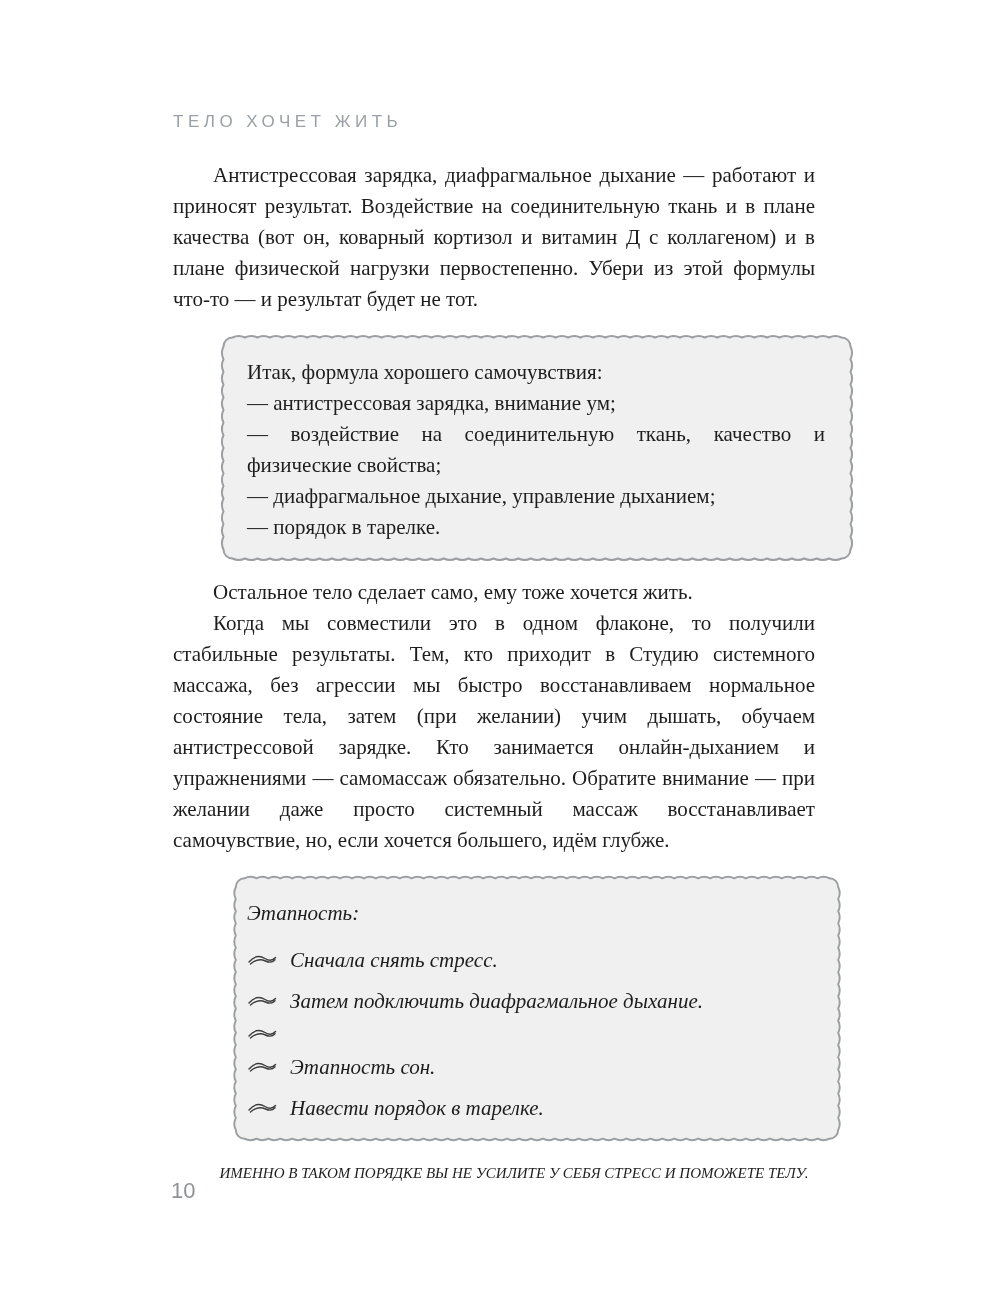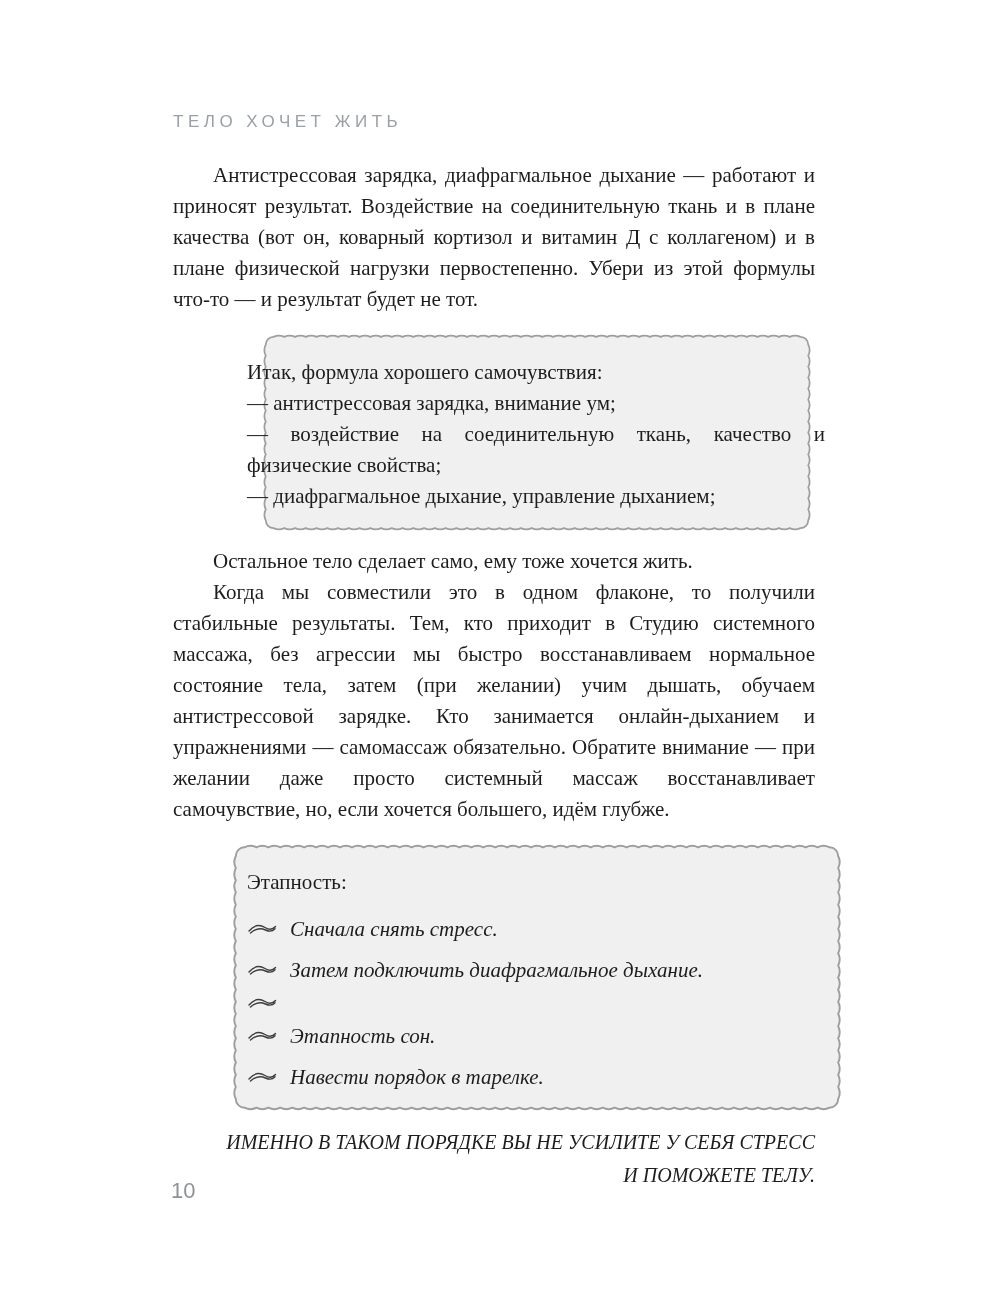--- a/index.html
+++ b/index.html
@@ -58,20 +58,21 @@
     padding:24px 30px 20px 28px;
   }
   .box-line{
     font-size:21px;
     line-height:31px;
     text-align:justify;
   }
   .box2-title{
     font-size:21px;
     line-height:31px;
+    font-style:italic;
     margin-bottom:16px;
   }
   .stage-item{
     display:flex;
     align-items:center;
     gap:13px;
     margin-top:11px;
   }
   .stage-icon{
     flex:0 0 30px;
@@ -84,24 +85,24 @@
     stroke:#3c3c3c;
     stroke-width:1.4;
     stroke-linecap:round;
   }
   .stage-text{
     font-size:21px;
     line-height:30px;
     font-style:italic;
   }
   .closing{
-    font-size:20px;
+    font-size:15px;
     line-height:33px;
     font-style:italic;
-    text-align:right;
+    text-align:center;
     text-indent:40px;
     margin-top:12px;
   }
   .page-number{
     position:absolute;
     left:128px;
     top:1178px;
     font-family:Liberation Sans, sans-serif;
     font-size:22px;
     color:var(--pagenum-color);
@@ -118,20 +119,21 @@
 
   <div class="wavy-box">
     <svg class="wavy-border" viewBox="0 0 636 230">
         <path d="M 13.5 4.5 Q 19.7 1.3 25.9 4.5 Q 32.1 1.3 38.4 4.5 Q 44.6 1.3 50.8 4.5 Q 57.0 1.3 63.2 4.5 Q 69.4 1.3 75.6 4.5 Q 81.9 1.3 88.1 4.5 Q 94.3 1.3 100.5 4.5 Q 106.7 1.3 112.9 4.5 Q 119.1 1.3 125.4 4.5 Q 131.6 1.3 137.8 4.5 Q 144.0 1.3 150.2 4.5 Q 156.4 1.3 162.6 4.5 Q 168.9 1.3 175.1 4.5 Q 181.3 1.3 187.5 4.5 Q 193.7 1.3 199.9 4.5 Q 206.1 1.3 212.4 4.5 Q 218.6 1.3 224.8 4.5 Q 231.0 1.3 237.2 4.5 Q 243.4 1.3 249.6 4.5 Q 255.9 1.3 262.1 4.5 Q 268.3 1.3 274.5 4.5 Q 280.7 1.3 286.9 4.5 Q 293.1 1.3 299.4 4.5 Q 305.6 1.3 311.8 4.5 Q 318.0 1.3 324.2 4.5 Q 330.4 1.3 336.6 4.5 Q 342.9 1.3 349.1 4.5 Q 355.3 1.3 361.5 4.5 Q 367.7 1.3 373.9 4.5 Q 380.1 1.3 386.4 4.5 Q 392.6 1.3 398.8 4.5 Q 405.0 1.3 411.2 4.5 Q 417.4 1.3 423.6 4.5 Q 429.9 1.3 436.1 4.5 Q 442.3 1.3 448.5 4.5 Q 454.7 1.3 460.9 4.5 Q 467.1 1.3 473.4 4.5 Q 479.6 1.3 485.8 4.5 Q 492.0 1.3 498.2 4.5 Q 504.4 1.3 510.6 4.5 Q 516.9 1.3 523.1 4.5 Q 529.3 1.3 535.5 4.5 Q 541.7 1.3 547.9 4.5 Q 554.1 1.3 560.4 4.5 Q 566.6 1.3 572.8 4.5 Q 579.0 1.3 585.2 4.5 Q 591.4 1.3 597.6 4.5 Q 603.9 1.3 610.1 4.5 Q 616.3 1.3 622.5 4.5 A 9 9 0 0 1 631.5 13.5 Q 634.7 19.8 631.5 26.2 Q 634.7 32.5 631.5 38.9 Q 634.7 45.2 631.5 51.6 Q 634.7 57.9 631.5 64.3 Q 634.7 70.6 631.5 76.9 Q 634.7 83.3 631.5 89.6 Q 634.7 96.0 631.5 102.3 Q 634.7 108.7 631.5 115.0 Q 634.7 121.3 631.5 127.7 Q 634.7 134.0 631.5 140.4 Q 634.7 146.7 631.5 153.1 Q 634.7 159.4 631.5 165.8 Q 634.7 172.1 631.5 178.4 Q 634.7 184.8 631.5 191.1 Q 634.7 197.5 631.5 203.8 Q 634.7 210.2 631.5 216.5 A 9 9 0 0 1 622.5 225.5 Q 616.3 228.7 610.1 225.5 Q 603.9 228.7 597.6 225.5 Q 591.4 228.7 585.2 225.5 Q 579.0 228.7 572.8 225.5 Q 566.6 228.7 560.4 225.5 Q 554.1 228.7 547.9 225.5 Q 541.7 228.7 535.5 225.5 Q 529.3 228.7 523.1 225.5 Q 516.9 228.7 510.6 225.5 Q 504.4 228.7 498.2 225.5 Q 492.0 228.7 485.8 225.5 Q 479.6 228.7 473.4 225.5 Q 467.1 228.7 460.9 225.5 Q 454.7 228.7 448.5 225.5 Q 442.3 228.7 436.1 225.5 Q 429.9 228.7 423.6 225.5 Q 417.4 228.7 411.2 225.5 Q 405.0 228.7 398.8 225.5 Q 392.6 228.7 386.4 225.5 Q 380.1 228.7 373.9 225.5 Q 367.7 228.7 361.5 225.5 Q 355.3 228.7 349.1 225.5 Q 342.9 228.7 336.6 225.5 Q 330.4 228.7 324.2 225.5 Q 318.0 228.7 311.8 225.5 Q 305.6 228.7 299.4 225.5 Q 293.1 228.7 286.9 225.5 Q 280.7 228.7 274.5 225.5 Q 268.3 228.7 262.1 225.5 Q 255.9 228.7 249.6 225.5 Q 243.4 228.7 237.2 225.5 Q 231.0 228.7 224.8 225.5 Q 218.6 228.7 212.4 225.5 Q 206.1 228.7 199.9 225.5 Q 193.7 228.7 187.5 225.5 Q 181.3 228.7 175.1 225.5 Q 168.9 228.7 162.6 225.5 Q 156.4 228.7 150.2 225.5 Q 144.0 228.7 137.8 225.5 Q 131.6 228.7 125.4 225.5 Q 119.1 228.7 112.9 225.5 Q 106.7 228.7 100.5 225.5 Q 94.3 228.7 88.1 225.5 Q 81.9 228.7 75.6 225.5 Q 69.4 228.7 63.2 225.5 Q 57.0 228.7 50.8 225.5 Q 44.6 228.7 38.4 225.5 Q 32.1 228.7 25.9 225.5 Q 19.7 228.7 13.5 225.5 A 9 9 0 0 1 4.5 216.5 Q 1.3 210.2 4.5 203.8 Q 1.3 197.5 4.5 191.1 Q 1.3 184.8 4.5 178.4 Q 1.3 172.1 4.5 165.8 Q 1.3 159.4 4.5 153.1 Q 1.3 146.7 4.5 140.4 Q 1.3 134.0 4.5 127.7 Q 1.3 121.3 4.5 115.0 Q 1.3 108.7 4.5 102.3 Q 1.3 96.0 4.5 89.6 Q 1.3 83.3 4.5 76.9 Q 1.3 70.6 4.5 64.3 Q 1.3 57.9 4.5 51.6 Q 1.3 45.2 4.5 38.9 Q 1.3 32.5 4.5 26.2 Q 1.3 19.8 4.5 13.5 A 9 9 0 0 1 13.5 4.5 Z"></path>
       </svg>
     <div class="box-content">
       <p class="box-line">Итак, формула хорошего самочувствия:</p>
       <p class="box-line">— антистрессовая зарядка, внимание ум;</p>
       <p class="box-line">— воздействие на соединительную ткань, качество и физические свойства;</p>
       <p class="box-line">— диафрагмальное дыхание, управление дыханием;</p>
+      <p class="box-line">— порядок в тарелке.</p>
     </div>
   </div>
 
   <p class="body-para indent">Остальное тело сделает само, ему тоже хочется жить.</p>
   <p class="body-para indent">Когда мы совместили это в одном флаконе, то получили стабильные результаты. Тем, кто приходит в Студию системного массажа, без агрессии мы быстро восстанавливаем нормальное состояние тела, затем (при желании) учим дышать, обучаем антистрессовой зарядке. Кто занимается онлайн-дыханием и упражнениями — самомассаж обязательно. Обратите внимание — при желании даже просто системный массаж восстанавливает самочувствие, но, если хочется большего, идём глубже.</p>
 
   <div class="wavy-box">
     <svg class="wavy-border" viewBox="0 0 636 280">
         <path d="M 13.5 4.5 Q 19.7 1.3 25.9 4.5 Q 32.1 1.3 38.4 4.5 Q 44.6 1.3 50.8 4.5 Q 57.0 1.3 63.2 4.5 Q 69.4 1.3 75.6 4.5 Q 81.9 1.3 88.1 4.5 Q 94.3 1.3 100.5 4.5 Q 106.7 1.3 112.9 4.5 Q 119.1 1.3 125.4 4.5 Q 131.6 1.3 137.8 4.5 Q 144.0 1.3 150.2 4.5 Q 156.4 1.3 162.6 4.5 Q 168.9 1.3 175.1 4.5 Q 181.3 1.3 187.5 4.5 Q 193.7 1.3 199.9 4.5 Q 206.1 1.3 212.4 4.5 Q 218.6 1.3 224.8 4.5 Q 231.0 1.3 237.2 4.5 Q 243.4 1.3 249.6 4.5 Q 255.9 1.3 262.1 4.5 Q 268.3 1.3 274.5 4.5 Q 280.7 1.3 286.9 4.5 Q 293.1 1.3 299.4 4.5 Q 305.6 1.3 311.8 4.5 Q 318.0 1.3 324.2 4.5 Q 330.4 1.3 336.6 4.5 Q 342.9 1.3 349.1 4.5 Q 355.3 1.3 361.5 4.5 Q 367.7 1.3 373.9 4.5 Q 380.1 1.3 386.4 4.5 Q 392.6 1.3 398.8 4.5 Q 405.0 1.3 411.2 4.5 Q 417.4 1.3 423.6 4.5 Q 429.9 1.3 436.1 4.5 Q 442.3 1.3 448.5 4.5 Q 454.7 1.3 460.9 4.5 Q 467.1 1.3 473.4 4.5 Q 479.6 1.3 485.8 4.5 Q 492.0 1.3 498.2 4.5 Q 504.4 1.3 510.6 4.5 Q 516.9 1.3 523.1 4.5 Q 529.3 1.3 535.5 4.5 Q 541.7 1.3 547.9 4.5 Q 554.1 1.3 560.4 4.5 Q 566.6 1.3 572.8 4.5 Q 579.0 1.3 585.2 4.5 Q 591.4 1.3 597.6 4.5 Q 603.9 1.3 610.1 4.5 Q 616.3 1.3 622.5 4.5 A 9 9 0 0 1 631.5 13.5 Q 634.7 19.8 631.5 26.1 Q 634.7 32.5 631.5 38.8 Q 634.7 45.1 631.5 51.4 Q 634.7 57.8 631.5 64.1 Q 634.7 70.4 631.5 76.8 Q 634.7 83.1 631.5 89.4 Q 634.7 95.7 631.5 102.1 Q 634.7 108.4 631.5 114.7 Q 634.7 121.0 631.5 127.4 Q 634.7 133.7 631.5 140.0 Q 634.7 146.3 631.5 152.7 Q 634.7 159.0 631.5 165.3 Q 634.7 171.6 631.5 178.0 Q 634.7 184.3 631.5 190.6 Q 634.7 196.9 631.5 203.3 Q 634.7 209.6 631.5 215.9 Q 634.7 222.2 631.5 228.6 Q 634.7 234.9 631.5 241.2 Q 634.7 247.5 631.5 253.9 Q 634.7 260.2 631.5 266.5 A 9 9 0 0 1 622.5 275.5 Q 616.3 278.7 610.1 275.5 Q 603.9 278.7 597.6 275.5 Q 591.4 278.7 585.2 275.5 Q 579.0 278.7 572.8 275.5 Q 566.6 278.7 560.4 275.5 Q 554.1 278.7 547.9 275.5 Q 541.7 278.7 535.5 275.5 Q 529.3 278.7 523.1 275.5 Q 516.9 278.7 510.6 275.5 Q 504.4 278.7 498.2 275.5 Q 492.0 278.7 485.8 275.5 Q 479.6 278.7 473.4 275.5 Q 467.1 278.7 460.9 275.5 Q 454.7 278.7 448.5 275.5 Q 442.3 278.7 436.1 275.5 Q 429.9 278.7 423.6 275.5 Q 417.4 278.7 411.2 275.5 Q 405.0 278.7 398.8 275.5 Q 392.6 278.7 386.4 275.5 Q 380.1 278.7 373.9 275.5 Q 367.7 278.7 361.5 275.5 Q 355.3 278.7 349.1 275.5 Q 342.9 278.7 336.6 275.5 Q 330.4 278.7 324.2 275.5 Q 318.0 278.7 311.8 275.5 Q 305.6 278.7 299.4 275.5 Q 293.1 278.7 286.9 275.5 Q 280.7 278.7 274.5 275.5 Q 268.3 278.7 262.1 275.5 Q 255.9 278.7 249.6 275.5 Q 243.4 278.7 237.2 275.5 Q 231.0 278.7 224.8 275.5 Q 218.6 278.7 212.4 275.5 Q 206.1 278.7 199.9 275.5 Q 193.7 278.7 187.5 275.5 Q 181.3 278.7 175.1 275.5 Q 168.9 278.7 162.6 275.5 Q 156.4 278.7 150.2 275.5 Q 144.0 278.7 137.8 275.5 Q 131.6 278.7 125.4 275.5 Q 119.1 278.7 112.9 275.5 Q 106.7 278.7 100.5 275.5 Q 94.3 278.7 88.1 275.5 Q 81.9 278.7 75.6 275.5 Q 69.4 278.7 63.2 275.5 Q 57.0 278.7 50.8 275.5 Q 44.6 278.7 38.4 275.5 Q 32.1 278.7 25.9 275.5 Q 19.7 278.7 13.5 275.5 A 9 9 0 0 1 4.5 266.5 Q 1.3 260.2 4.5 253.8 Q 1.3 247.5 4.5 241.2 Q 1.3 234.9 4.5 228.5 Q 1.3 222.2 4.5 215.9 Q 1.3 209.6 4.5 203.2 Q 1.3 196.9 4.5 190.6 Q 1.3 184.3 4.5 177.9 Q 1.3 171.6 4.5 165.3 Q 1.3 159.0 4.5 152.6 Q 1.3 146.3 4.5 140.0 Q 1.3 133.7 4.5 127.3 Q 1.3 121.0 4.5 114.7 Q 1.3 108.4 4.5 102.0 Q 1.3 95.7 4.5 89.4 Q 1.3 83.1 4.5 76.7 Q 1.3 70.4 4.5 64.1 Q 1.3 57.8 4.5 51.4 Q 1.3 45.1 4.5 38.8 Q 1.3 32.5 4.5 26.1 Q 1.3 19.8 4.5 13.5 A 9 9 0 0 1 13.5 4.5 Z"></path>
       </svg>

